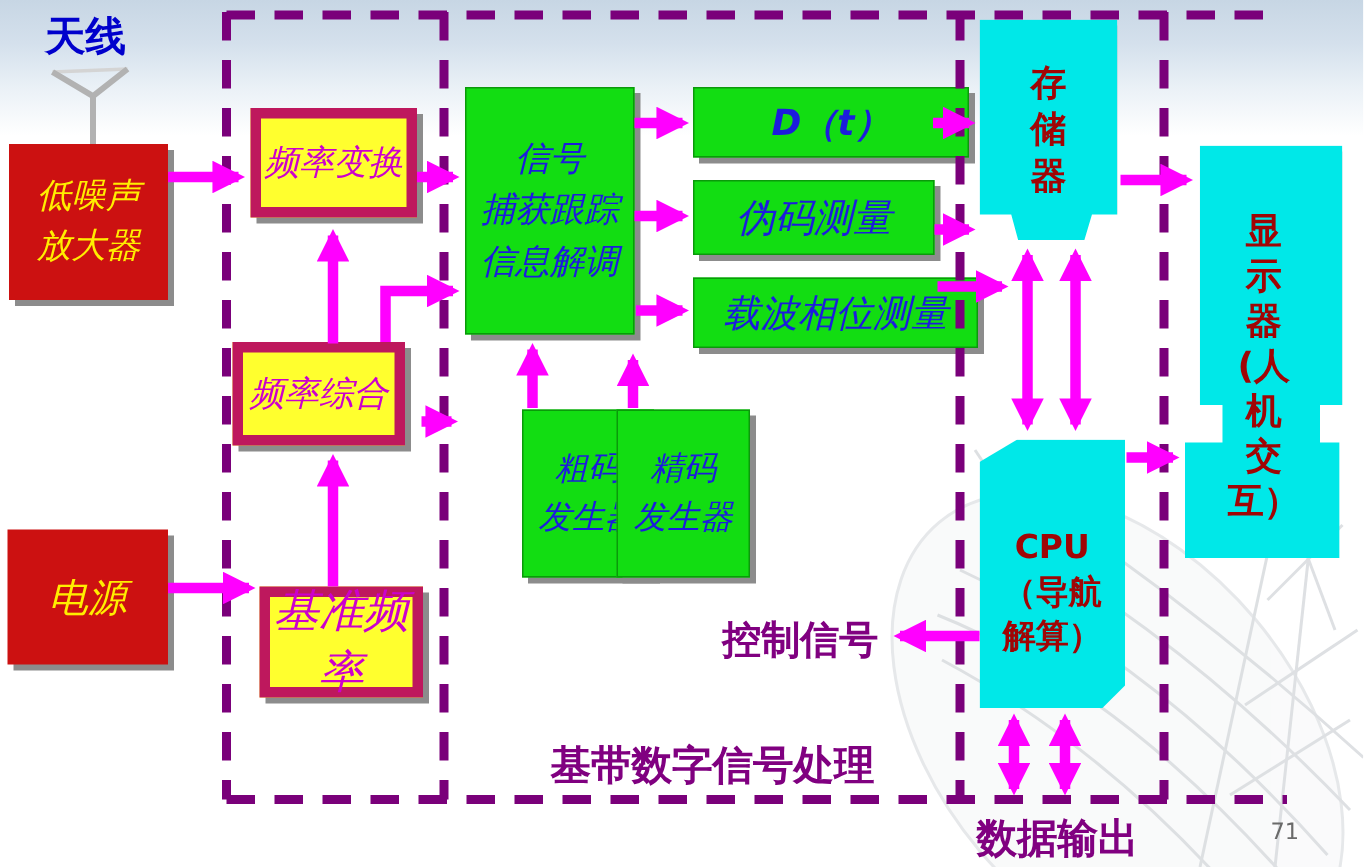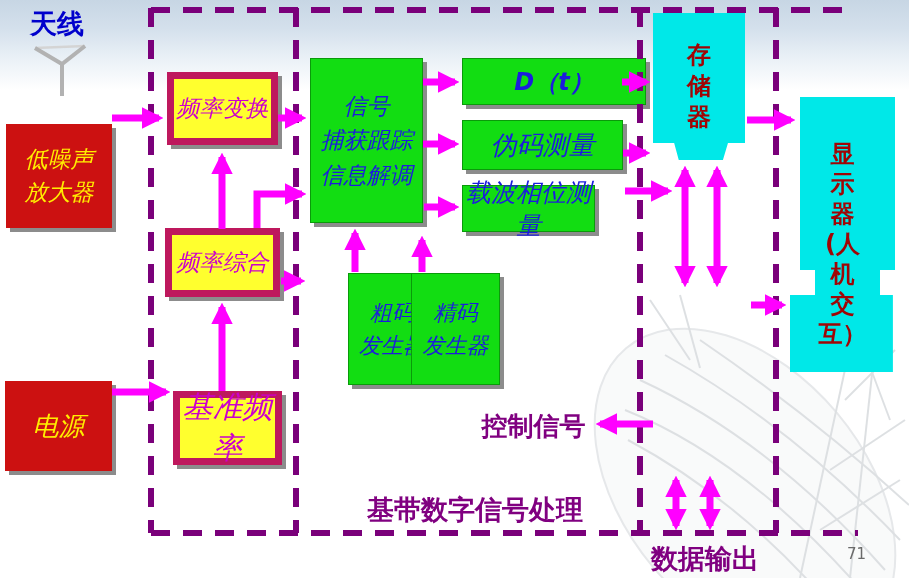--- a/index.html
+++ b/index.html
@@ -10,39 +10,39 @@
   .sky{
     position:absolute;left:0;top:0;width:909px;height:95px;
     background:linear-gradient(180deg,#c7d6e4 0%,#d4e0ec 30%,#e9f0f6 60%,#ffffff 95%);
   }
   .layer{position:absolute;left:0;top:0;width:909px;height:578px;pointer-events:none;}
   .box{
     position:absolute;display:flex;align-items:center;justify-content:center;
     text-align:center;white-space:pre-line;box-sizing:border-box;
   }
   .shadow{box-shadow:4px 4px 0 #8c8c8c;}
-  .red{background:#cc1111;color:#ffee00;font-style:italic;margin-top:28px;}
+  .red{background:#cc1111;color:#ffee00;font-style:italic;}
   .yellow{background:#ffff2e;color:#cc00cc;font-style:italic;border:7px solid #be185d;}
   .green{background:#12dd12;color:#1c1cdd;font-style:italic;border:1px solid #0a9a0a;}
   .cyan{background:#00e8e8;color:#a00505;font-weight:bold;}
   .clipshadow{filter:drop-shadow(4px 4px 0 #8c8c8c);}
   .label{position:absolute;color:#800080;font-weight:bold;white-space:nowrap;}
   .lbl-center{text-align:center;}
   #antenna-label{left:30px;top:6px;font-size:27px;color:#0000cc;font-weight:bold;}
   #page-number{position:absolute;left:847px;top:545px;font-size:15px;color:#6a6a6a;font-weight:normal;}
 
   #blk-lna{left:6px;top:96px;width:106px;height:104px;font-size:23px;line-height:1.45;}
   #blk-power{left:5px;top:353px;width:107px;height:90px;font-size:26px;}
   #blk-freqconv{left:167px;top:72px;width:111px;height:73px;font-size:23px;}
-  #blk-freqsynth{left:165px;top:228px;width:115px;height:69px;font-size:23px;}
+  #blk-freqsynth{left:155px;top:228px;width:115px;height:69px;font-size:23px;}
   #blk-reffreq{left:173px;top:391px;width:109px;height:74px;font-size:30px;}
   #blk-sigacq{left:310px;top:58px;width:113px;height:165px;font-size:23px;line-height:1.5;}
   #blk-dt{left:462px;top:58px;width:184px;height:47px;font-size:24px;font-weight:bold;}
   #blk-pseudo{left:462px;top:120px;width:161px;height:50px;font-size:26px;}
-  #blk-carrier{left:462px;top:185px;width:133px;height:47px;font-size:25px;}
+  #blk-carrier{left:462px;top:185px;width:190px;height:47px;font-size:25px;}
   #blk-coarse{left:310px;top:273px;width:88px;height:112px;font-size:22px;line-height:1.5;margin-left:38px;}
   #blk-fine{left:411px;top:273px;width:89px;height:112px;font-size:22px;line-height:1.5;}
   #blk-memory{left:653px;top:13px;width:92px;height:147px;font-size:24px;line-height:1.3;
     clip-path:polygon(0 0,100% 0,100% 88.4%,81.5% 88.4%,76% 100%,28% 100%,23% 88.4%,0 88.4%);}
   #blk-cpu{left:653px;top:293px;width:97px;height:179px;font-size:22px;line-height:1.35;
     padding-top:26px;clip-path:polygon(26% 0,100% 0,100% 91.6%,84.5% 100%,0 100%,0 8.4%);}
   #blk-display{left:790px;top:97px;width:105px;height:275px;font-size:24px;line-height:1.25;
     align-items:flex-start;padding-top:42px;
     clip-path:polygon(9.5% 0,100% 0,100% 62.9%,85.7% 62.9%,85.7% 72%,98% 72%,98% 100%,0 100%,0 72%,23.8% 72%,23.8% 62.9%,9.5% 62.9%);}
 
@@ -89,20 +89,23 @@
   <div class="box green shadow" id="blk-dt"><span>D（t）</span></div>
   <div class="box green shadow" id="blk-pseudo"><span>伪码测量</span></div>
   <div class="box green shadow" id="blk-carrier"><span>载波相位测量</span></div>
   <div class="box green shadow" id="blk-coarse"><span>粗码
 发生器</span></div>
   <div class="box green shadow" id="blk-fine"><span>精码
 发生器</span></div>
   <div class="box cyan clipshadow" id="blk-memory"><span>存
 储
 器</span></div>
+  <div class="box cyan clipshadow" id="blk-cpu"><span>CPU
+（导航
+解算）</span></div>
   <div class="box cyan clipshadow" id="blk-display"><span>显
 示
 器
 (人
 机
 交
 互）</span></div>
 
   <div id="antenna-label" class="label">天线</div>
   <div id="baseband-label" class="label lbl-center">基带数字信号处理</div>

